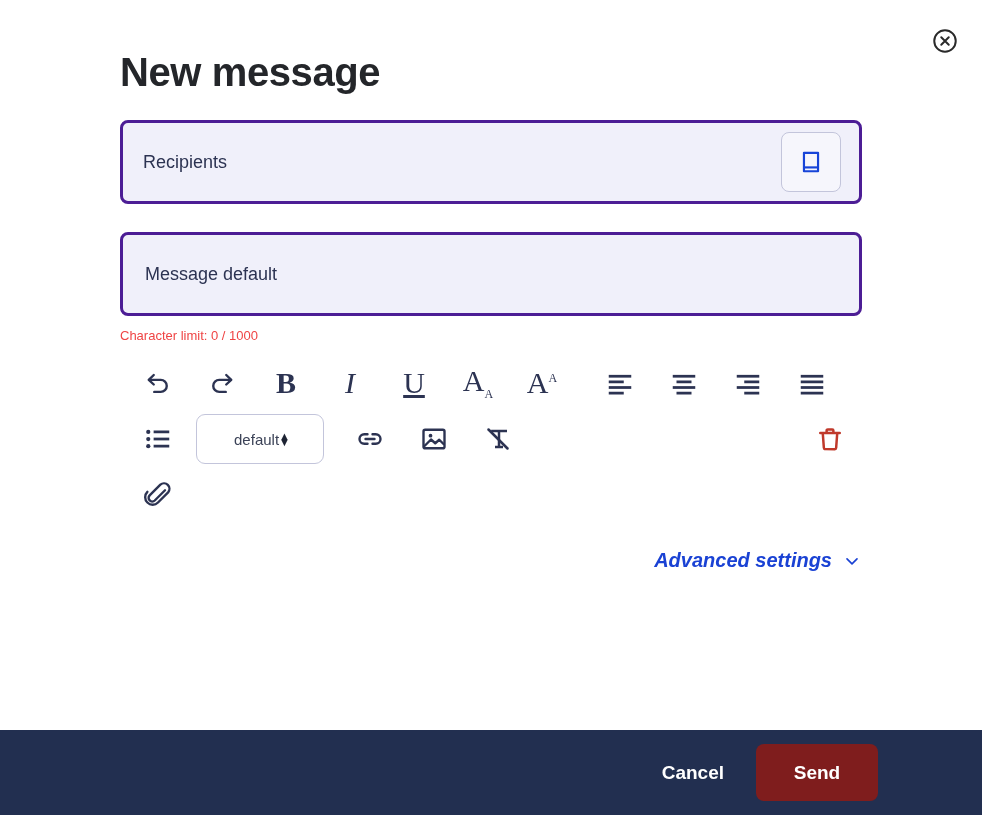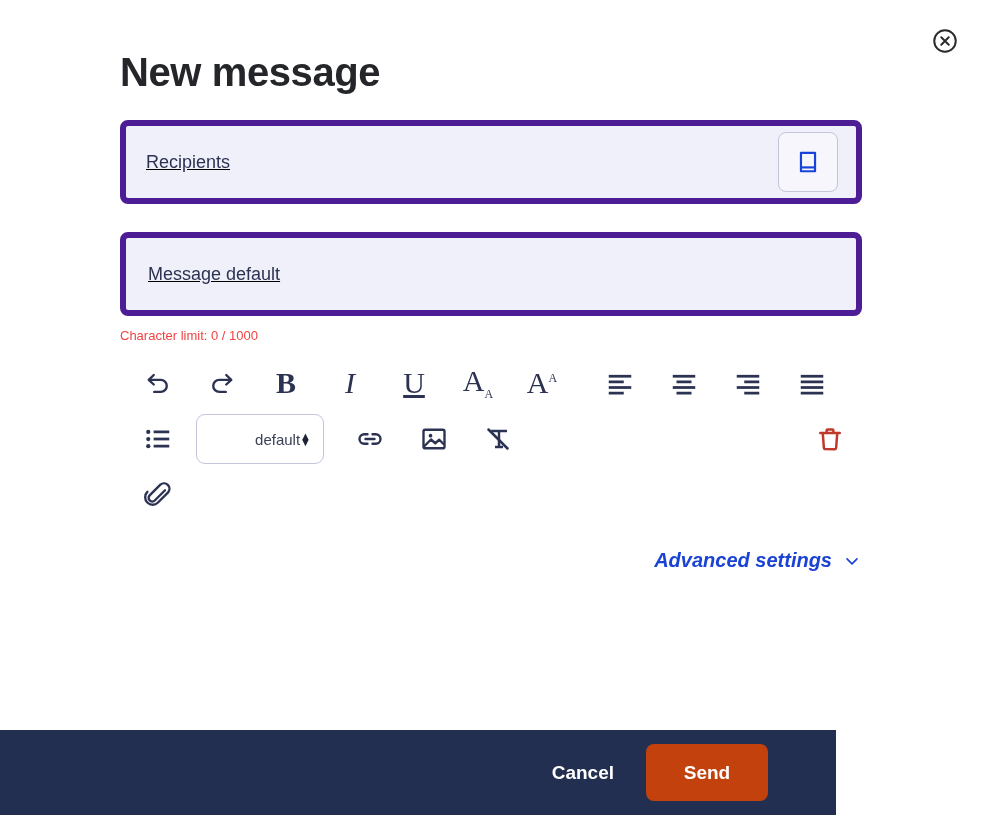--- a/index.html
+++ b/index.html
@@ -46,27 +46,26 @@
     line-height: 1.2;
     font-weight: bold;
     color: #24262a;
     letter-spacing: -0.4px;
   }
 
   
   .field {
     margin-top: 24px;
     background: #f0f0fa;
-    border: 6px solid #4c1d95;
+    border: 3px solid #4c1d95;
     border-radius: 8px;
     box-sizing: border-box;
     position: relative;
     display: flex;
     align-items: center;
-    text-decoration: underline;
   }
   .field-recipients {
     height: 84px;
     padding: 0 20px;
   }
   .field-subject {
     height: 84px;
     padding: 0 22px;
     margin-top: 28px;
   }
@@ -135,21 +134,21 @@
   .tb-spacer { flex: 1 1 auto; }
 
   .font-select {
     width: 128px;
     height: 50px;
     background: #ffffff;
     border: 1px solid #c3c5db;
     border-radius: 9px;
     display: flex;
     align-items: center;
-    justify-content: flex-end;
+    justify-content: center;
     padding: 0 12px 0 16px;
     box-sizing: border-box;
     font-size: 15px;
     color: #3b4257;
     cursor: pointer;
     margin: 0 14px 0 6px;
     flex: none;
   }
   .stepper-arrows {
     display: flex;
@@ -189,39 +188,39 @@
     gap: 10px;
     cursor: pointer;
     font-style: italic;
   }
 
   
   .footer {
     position: absolute;
     left: 0;
     bottom: 0;
-    width: 836px;
+    width: 982px;
     height: 85px;
     background: #222f50;
     display: flex;
     align-items: center;
     justify-content: flex-end;
-    padding-right: 68px;
+    padding-right: 104px;
     box-sizing: border-box;
   }
   .cancel-btn {
     color: #ffffff;
     font-size: 19px;
     font-weight: bold;
     margin-right: 20px;
     cursor: pointer;
     padding: 10px 12px;
   }
   .send-btn {
-    background: #c2410c;
+    background: #7f1d1d;
     color: #ffffff;
     font-size: 19px;
     font-weight: bold;
     border: none;
     border-radius: 8px;
     width: 122px;
     height: 57px;
     cursor: pointer;
     font-family: "Liberation Sans", sans-serif;
   }

